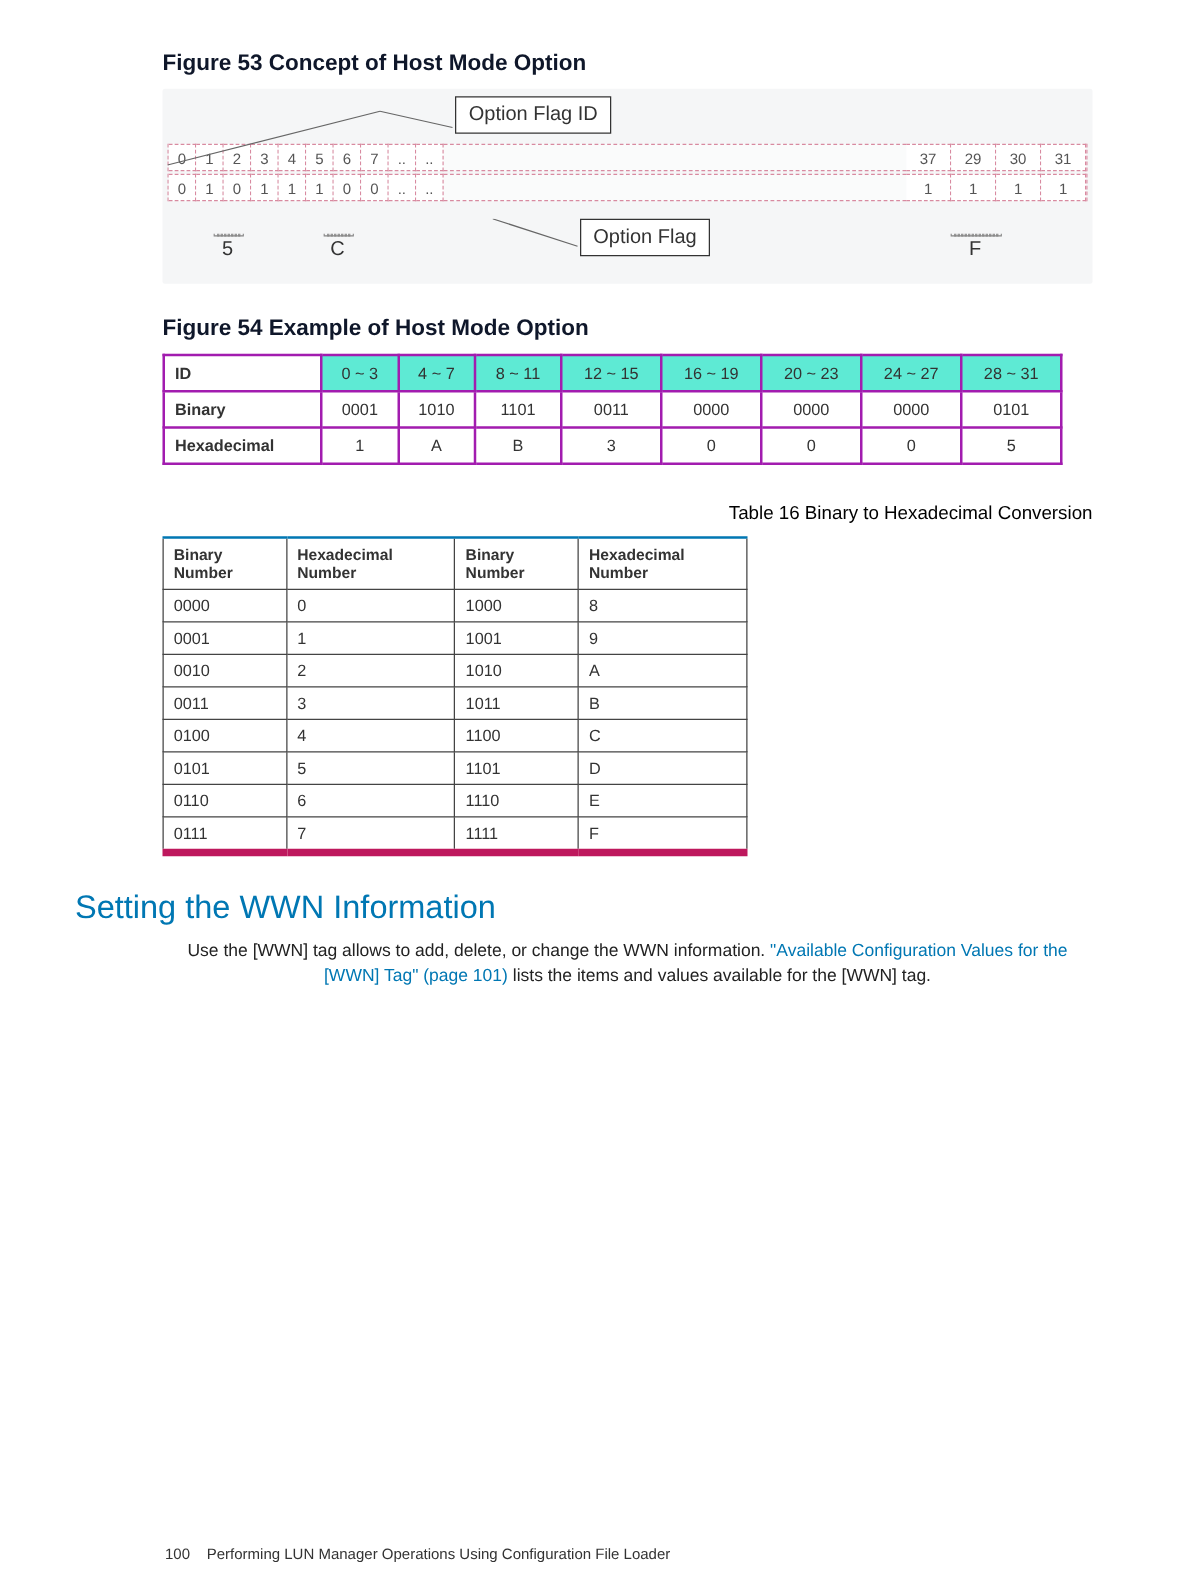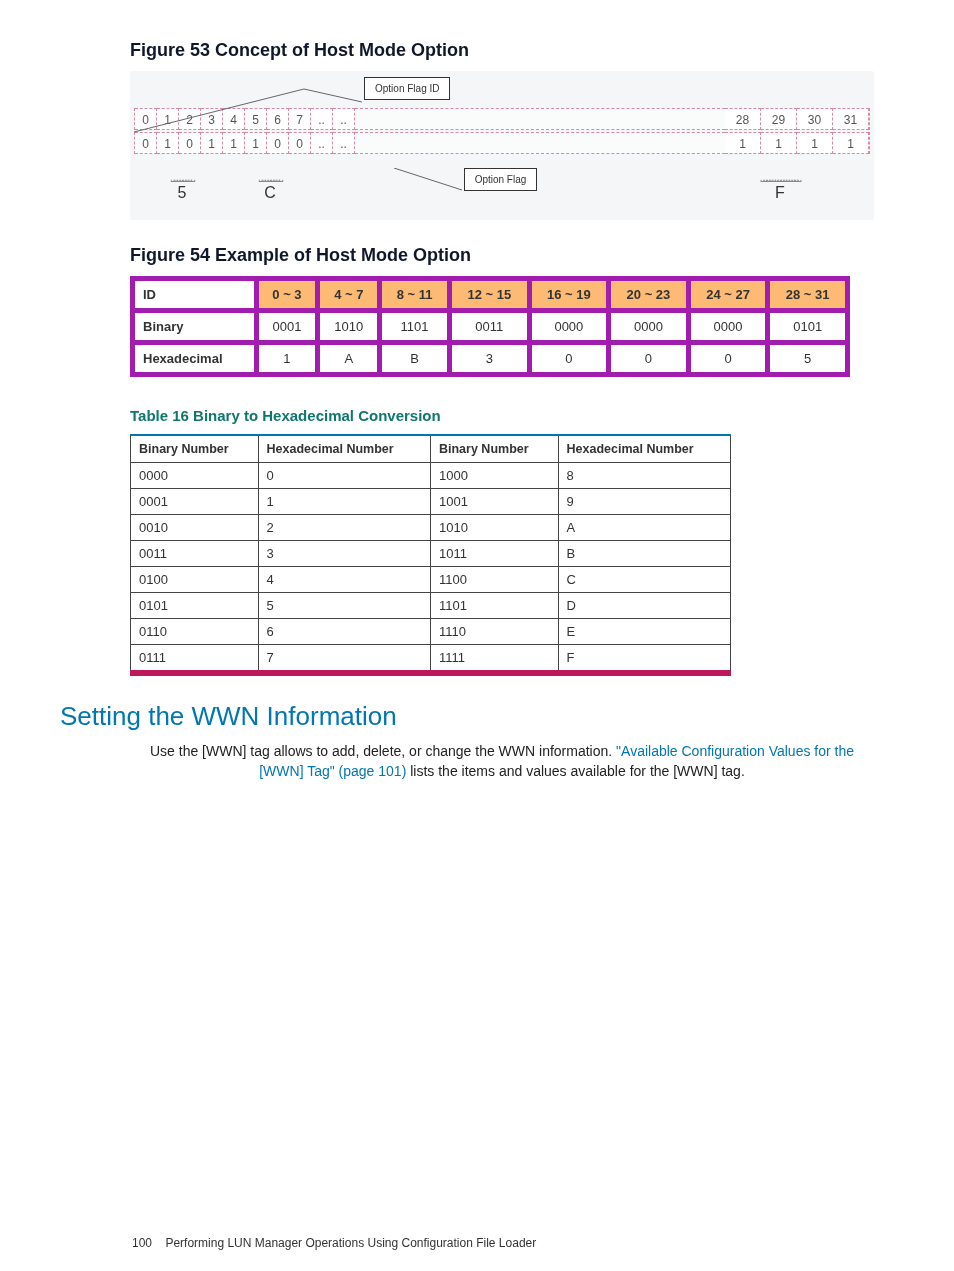--- a/index.html
+++ b/index.html
@@ -15,42 +15,43 @@
     .figure-caption {
       font-family: Arial, sans-serif;
       font-size: 18px;
       font-weight: bold;
       color: #0f172a;
       margin-bottom: 10px;
     }
     .table-caption {
       font-family: Arial, sans-serif;
       font-size: 15px;
-      font-weight: bold;
-      color: #0f766e;
+      font-weight: normal;
+      color: #000000;
       margin-bottom: 10px;
       margin-top: 30px;
+      text-align: right;
     }
     .section-heading {
       font-family: Arial, sans-serif;
       font-size: 26px;
       font-weight: normal;
       color: #0077b3;
       margin-top: 25px;
       margin-bottom: 10px;
       margin-left: -70px;
     }
     .fig53-wrap { margin-bottom: 25px; }
     .fig53 { background: #f5f6f7; padding: 6px 4px 18px 4px; border-radius: 2px; }
     .box-label {
       display: inline-block;
       border: 1px solid #333;
       background: #fff;
       padding: 5px 10px;
-      font-size: 10px;
+      font-size: 16px;
       color: #333;
     }
     .fig53-top { margin-bottom: 8px; margin-left: 230px; position: relative; }
     .bitrow { display: flex; border-left: 1px dashed #d88aa0; border-right: 1px dashed #d88aa0; }
     .bitcell {
       width: 22px; height: 22px; line-height: 22px;
       text-align: center; font-size: 12px; color: #555;
       border-top: 1px dashed #d88aa0; border-bottom: 1px dashed #d88aa0;
       border-right: 1px dashed #d88aa0;
       background: #fff;
@@ -61,33 +62,33 @@
     .fig53-bottom { margin-top: 14px; display: flex; align-items: flex-start; }
     .groupwrap { text-align: center; }
     .brace { font-size: 12px; color: #888; letter-spacing: -2px; }
     .hexval { font-size: 16px; color: #333; margin-top: 2px; }
     .fig53-flag { margin-left: 80px; }
     .fig53-Fgroup { margin-left: auto; margin-right: 20px; }
     svg.lead { position: absolute; left: -230px; top: 10px; }
 
     .fig54-table { border-collapse: collapse; background: #f5f5f5; width: 720px; margin-bottom: 10px; }
     .fig54-table td, .fig54-table th {
-      border: 5px solid #a21caf;
+      border: 2px solid #a21caf;
       padding: 6px 8px;
       text-align: center;
       font-size: 13px;
       color: #333;
     }
-    .fig54-table .hdr td { background: #fdba74; font-weight: bold; }
+    .fig54-table .hdr td { background: #5eead4; font-weight: normal; }
     .fig54-table td:first-child { text-align: left; font-weight: bold; background: #fff; padding-left: 8px; }
     .fig54-table tr:nth-child(2) td, .fig54-table tr:nth-child(3) td { background: #fff; }
     .fig54-table tr:nth-child(2) td:first-child,
     .fig54-table tr:nth-child(3) td:first-child { background: #fff; }
 
-    .conv-table { border-collapse: collapse; width: 601px; }
+    .conv-table { border-collapse: collapse; width: 468px; }
     .conv-table th {
       border: 1px solid #444;
       border-top: 2px solid #0077b3;
       background: #fff;
       text-align: left;
       padding: 6px 8px;
       font-size: 12.5px;
       font-weight: bold;
       vertical-align: top;
     }
@@ -134,21 +135,21 @@
               <div class="bitcell">1</div>
               <div class="bitcell">2</div>
               <div class="bitcell">3</div>
               <div class="bitcell">4</div>
               <div class="bitcell">5</div>
               <div class="bitcell">6</div>
               <div class="bitcell">7</div>
               <div class="bitcell">..</div>
               <div class="bitcell">..</div>
               <div class="bitcell fill"></div>
-              <div class="bitcell wide">28</div>
+              <div class="bitcell wide">37</div>
               <div class="bitcell wide">29</div>
               <div class="bitcell wide">30</div>
               <div class="bitcell wide">31</div>
             </div>
         <div class="bitrow" id="flagrow">
               <div class="bitcell">0</div>
               <div class="bitcell">1</div>
               <div class="bitcell">0</div>
               <div class="bitcell">1</div>
               <div class="bitcell">1</div>

